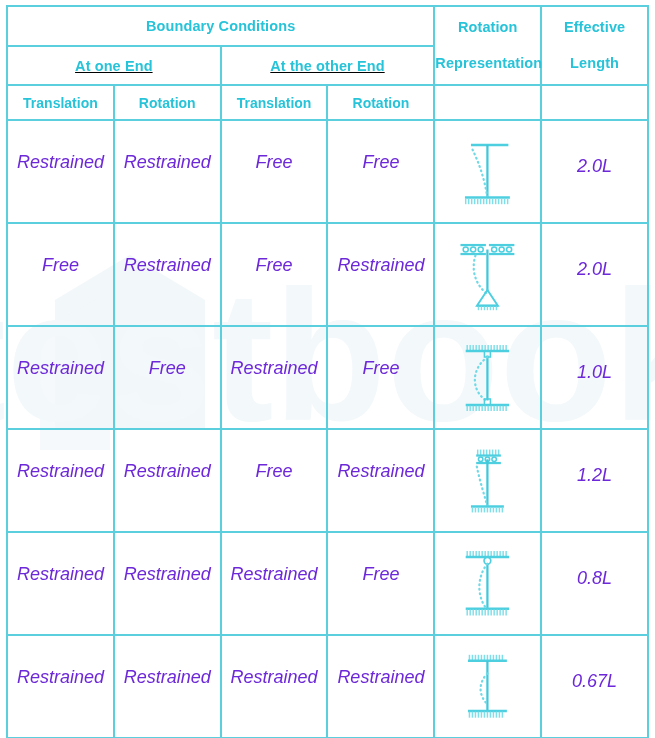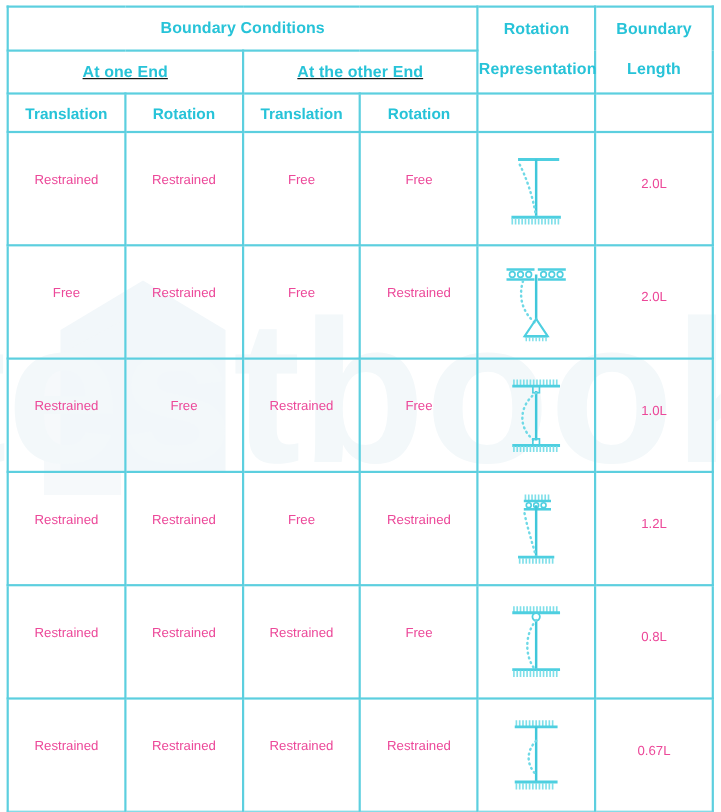--- a/index.html
+++ b/index.html
@@ -51,24 +51,25 @@
     font-weight: bold;
     font-size: 14.5px;
     letter-spacing: .1px;
   }
   td.hdr-sub {
     color: #27c3d8;
     font-weight: bold;
     font-size: 14px;
   }
   td.cell {
-    color: #ec4899;
-    font-size: 12px;
+    color: #6d28d9;
+    font-size: 18px;
     font-weight: normal;
     vertical-align: middle;
+    font-style: italic;
   }
   td.cell .cell-inner {
     display: block;
     transform: translateY(-9px);
   }
   td.len .cell-inner {
     transform: translateY(-5px);
   }
   td.schem {
     vertical-align: middle;
@@ -98,21 +99,21 @@
 <table class="bc-table">
   <tbody>
 
     <tr style="height: 40px; padding-left: 31px;">
       <td class="hdr" colspan="4">Boundary Conditions</td>
       <td class="hdr hdr-two-line" rowspan="2">
         <span>Rotation</span><br>
         <span>Representation</span>
       </td>
       <td class="hdr hdr-two-line" rowspan="2">
-        <span>Boundary</span><br>
+        <span>Effective</span><br>
         <span>Length</span>
       </td>
     </tr>
 
     <tr style="height: 39px; text-decoration: underline;">
       <td class="hdr" colspan="2">At one End</td>
       <td class="hdr" colspan="2">At the other End</td>
     </tr>
 
     <tr style="height: 35px;">

